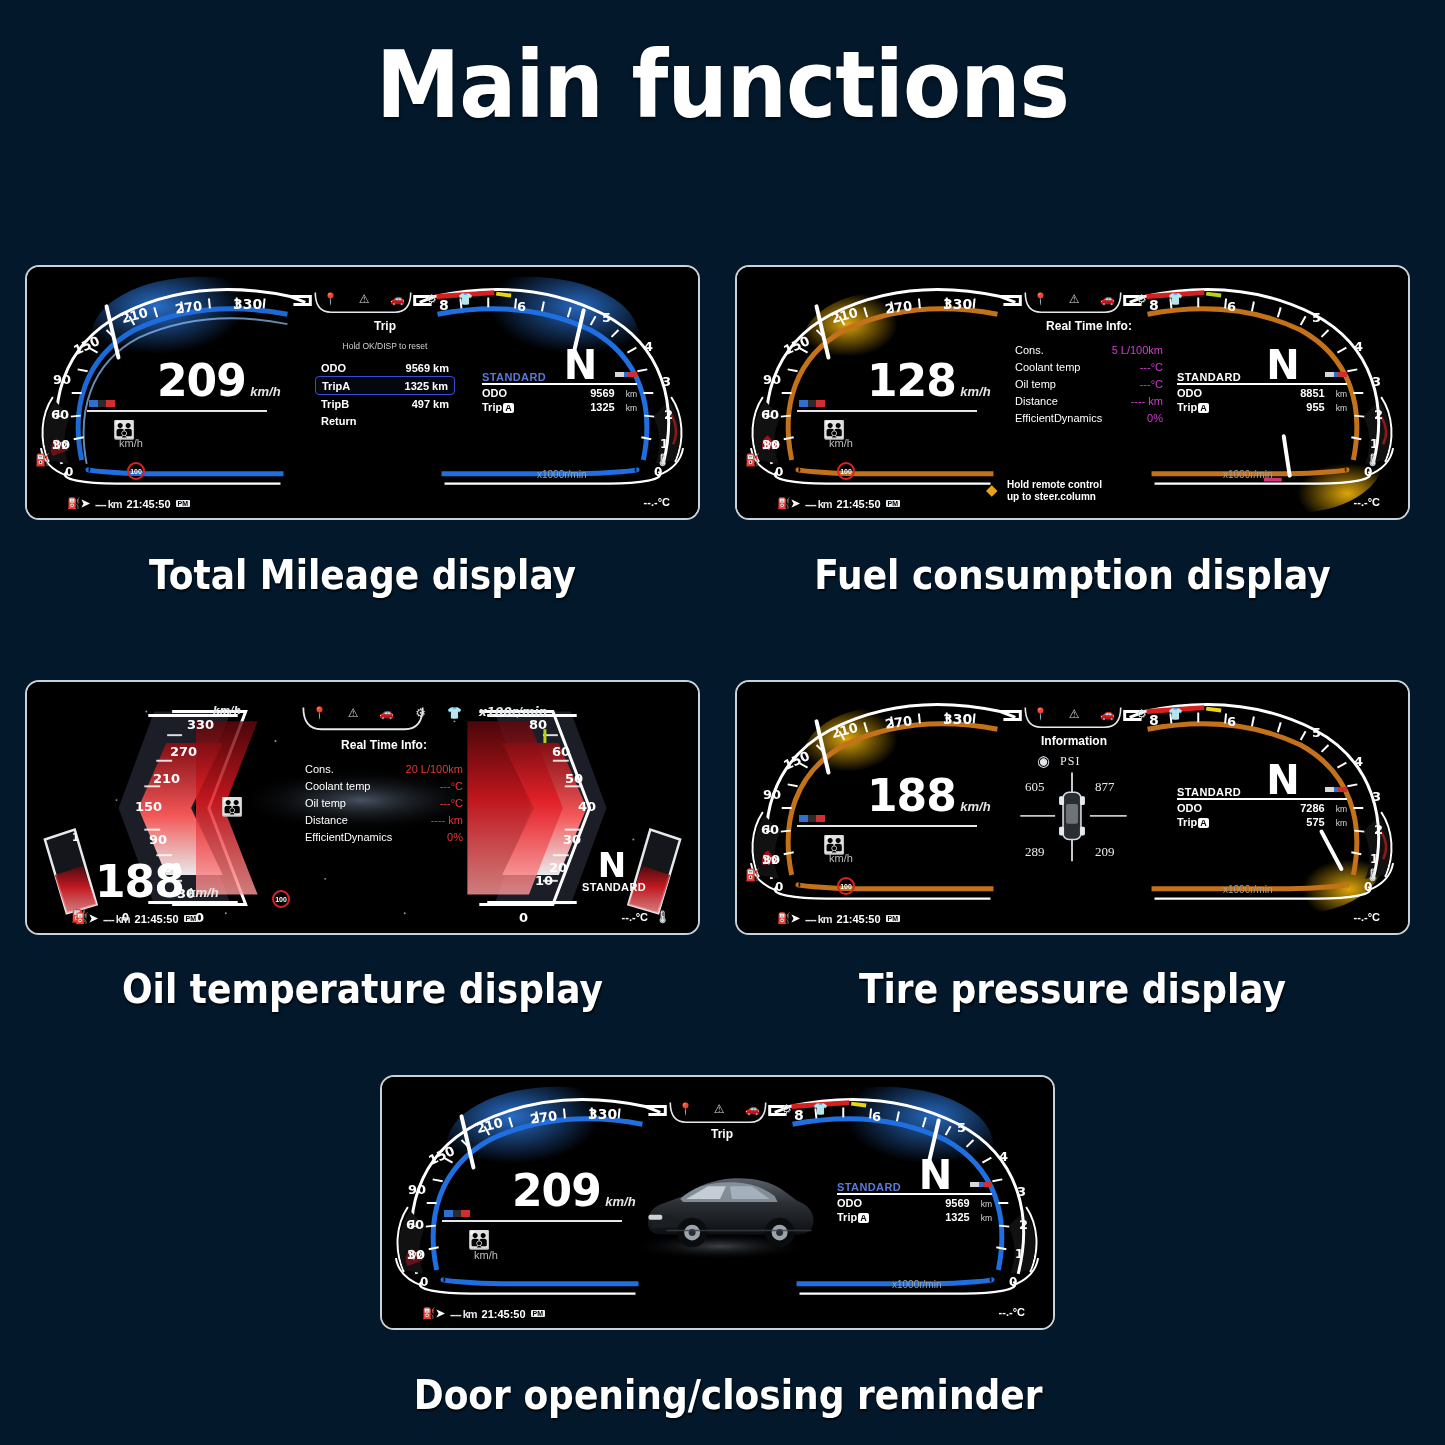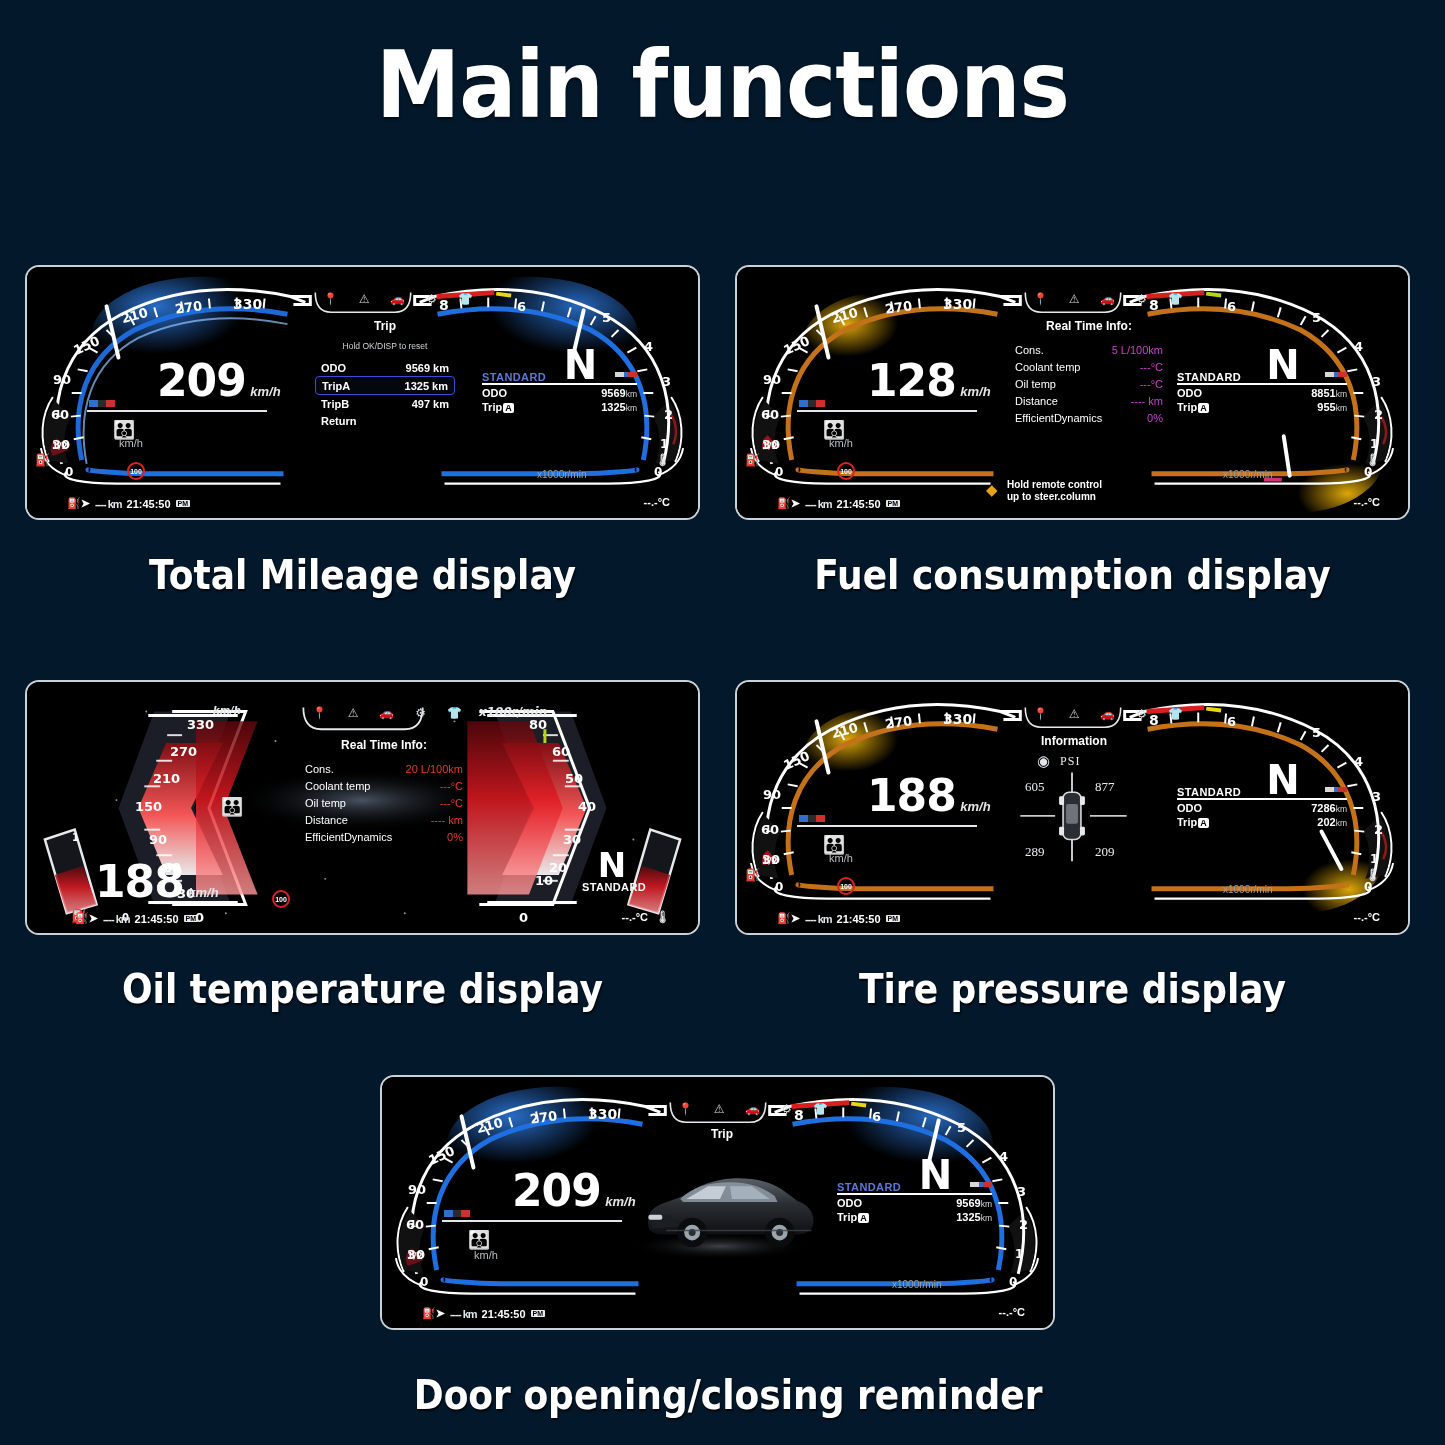--- a/index.html
+++ b/index.html
@@ -83,21 +83,21 @@
   .rti .k{ font-weight:normal; }
   .rti .v{ font-weight:normal; }
   .magenta{ color:#cf3fd0; }
   .red{ color:#e8392f; }
 
   
   .gearwrap{ text-align:center; }
   .gear{ font-family:"DejaVu Sans", sans-serif; font-weight:bold; font-size:40px; line-height:.9; }
   .standard{ font-size:11px; font-weight:bold; letter-spacing:.4px; }
   .odorow{ display:flex; justify-content:space-between; font-size:11px; font-weight:bold; margin-top:2px;}
-  .odorow .u{ font-size:8.5px; font-weight:normal; color:#d5d9dc;}
+  .odorow .u{ font-size:8.5px; font-weight:normal; color:#d5d9dc;margin-left:11px;}
   .tripbadge{ background:#fff;color:#000;padding:0 2px;font-size:9px;border-radius:2px;margin-left:1px;}
   .hr{ height:2px; background:#fff; }
   .bl-left{ position:absolute; left:40px; bottom:8px; font-size:11px; font-weight:bold; display:flex; align-items:center; gap:5px;}
   .bl-right{ position:absolute; right:28px; bottom:10px; font-size:11px; font-weight:bold;}
   .dashes{ color:#e2e6e9; letter-spacing:-1px;}
   .pmbadge{ background:#e8ecef; color:#000; font-size:7px; padding:0 2px; border-radius:1px; vertical-align:middle;}
 
   .sclabel{ font-family:"DejaVu Sans", sans-serif; font-weight:bold; }
 
   .tyre-num{ font-family:"Liberation Serif", serif; font-size:13px; color:#e9edf0; }
@@ -757,21 +757,21 @@
         <span class="gear">N</span>
         <span class="mlogo" style="width:22px;height:5px;margin-bottom:6px;background:linear-gradient(90deg,#d8d8d8 0 40%,#2f6fd0 40% 60%,#d02f2f 60% 100%)"></span>
       </div>
       <div class="hr"></div>
       <div class="odorow">
         <span>ODO</span>
         <span><span>7286</span><span class="u">km</span></span>
       </div>
       <div class="odorow">
         <span><span>Trip</span><span class="tripbadge">A</span></span>
-        <span><span>202</span><span class="u">km</span></span>
+        <span><span>575</span><span class="u">km</span></span>
       </div>
     </div>
 
     <div class="bl-left">
       <span style="font-size:11px">⛽➤</span>
       <span class="dashes">---- km</span>
       <span>21:45:50</span>
       <span class="pmbadge">PM</span>
     </div>
     <div class="bl-right">--.-°C</div>

